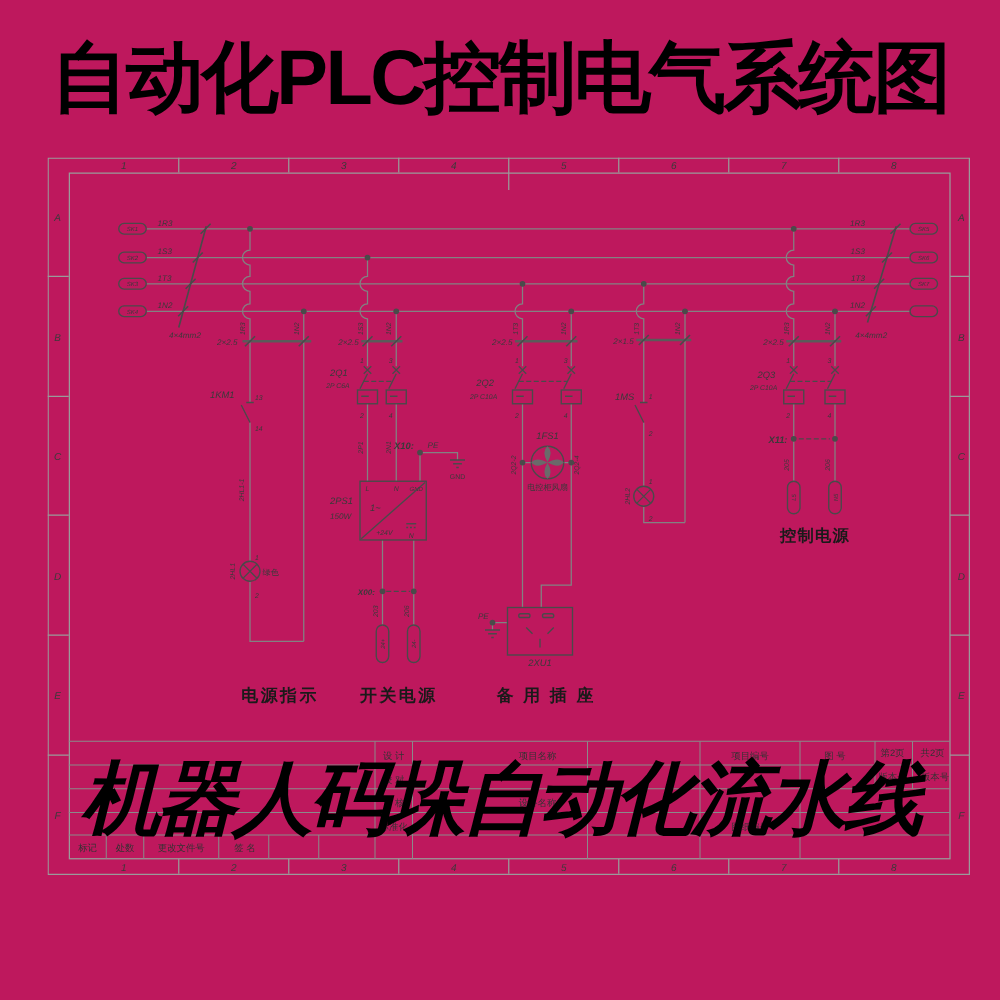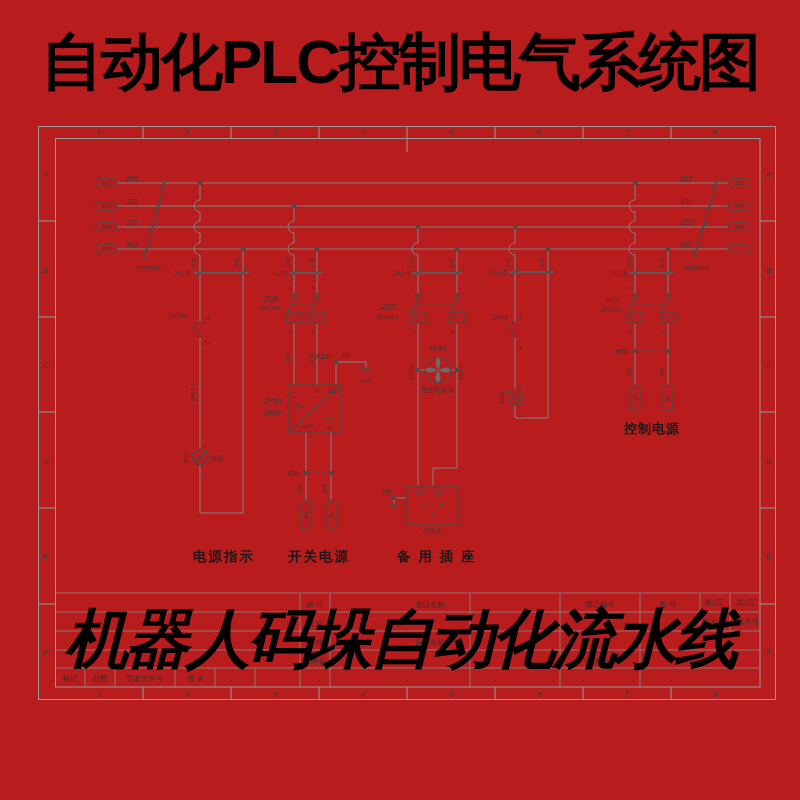--- a/index.html
+++ b/index.html
@@ -1,16 +1,16 @@
 <!DOCTYPE html>
 <html><head>
 <meta charset="utf-8">
 <style>
   html,body{margin:0;padding:0;background:#fff;}
-  #canvas{position:relative;width:800px;height:800px;background:#b91c1c;overflow:hidden;
+  #canvas{position:relative;width:800px;height:800px;background:#be185d;overflow:hidden;
           font-family:"Liberation Sans",sans-serif;}
   .top-title{position:absolute;left:0;top:20px;width:100%;text-align:center;
              font-size:62px;font-weight:900;letter-spacing:-2px;color:#000;white-space:nowrap;}
   .overlay-title{position:absolute;left:0;top:596px;width:100%;text-align:center;
              font-size:64px;font-weight:900;letter-spacing:-3px;color:#000;white-space:nowrap;z-index:5;font-style:italic;}
   svg{position:absolute;left:38px;top:126px;}
   svg text{fill:#3a3a3a;font-family:"Liberation Sans",sans-serif;font-style:italic;}
   .t4{font-size:4.8px;}.t5{font-size:5.5px;}.t6{font-size:6.5px;}.t7{font-size:7.5px;}.t8{font-size:8px;}
   .cn{font-style:normal;}
   .cap{font-size:13.5px;font-style:normal;font-weight:600;fill:#1a1a1a;letter-spacing:2px;}

